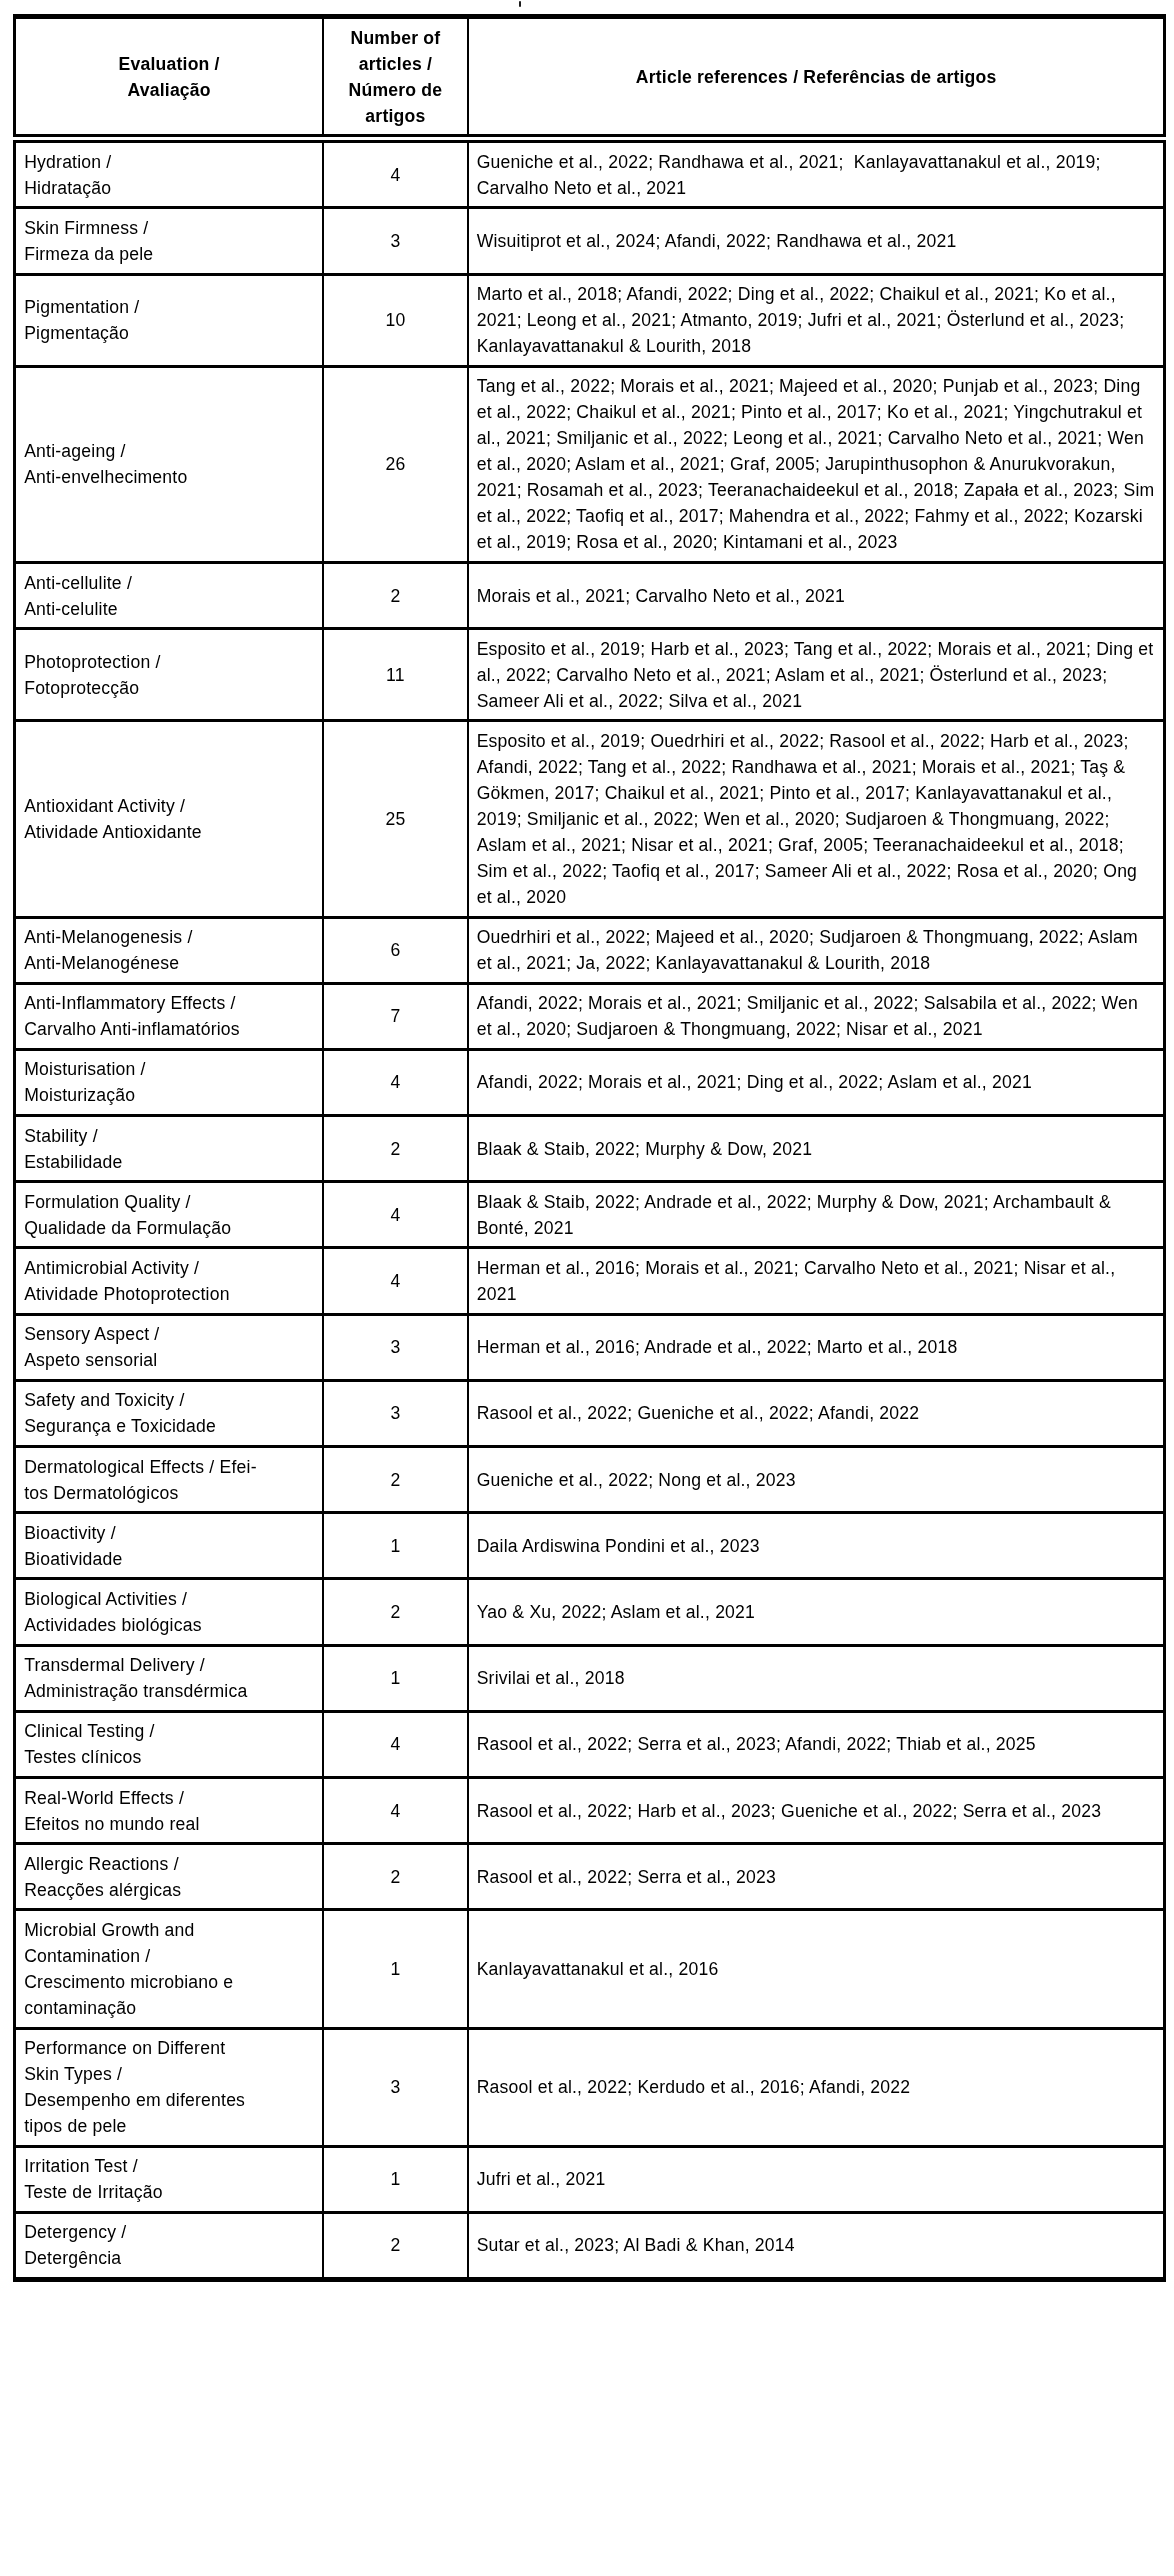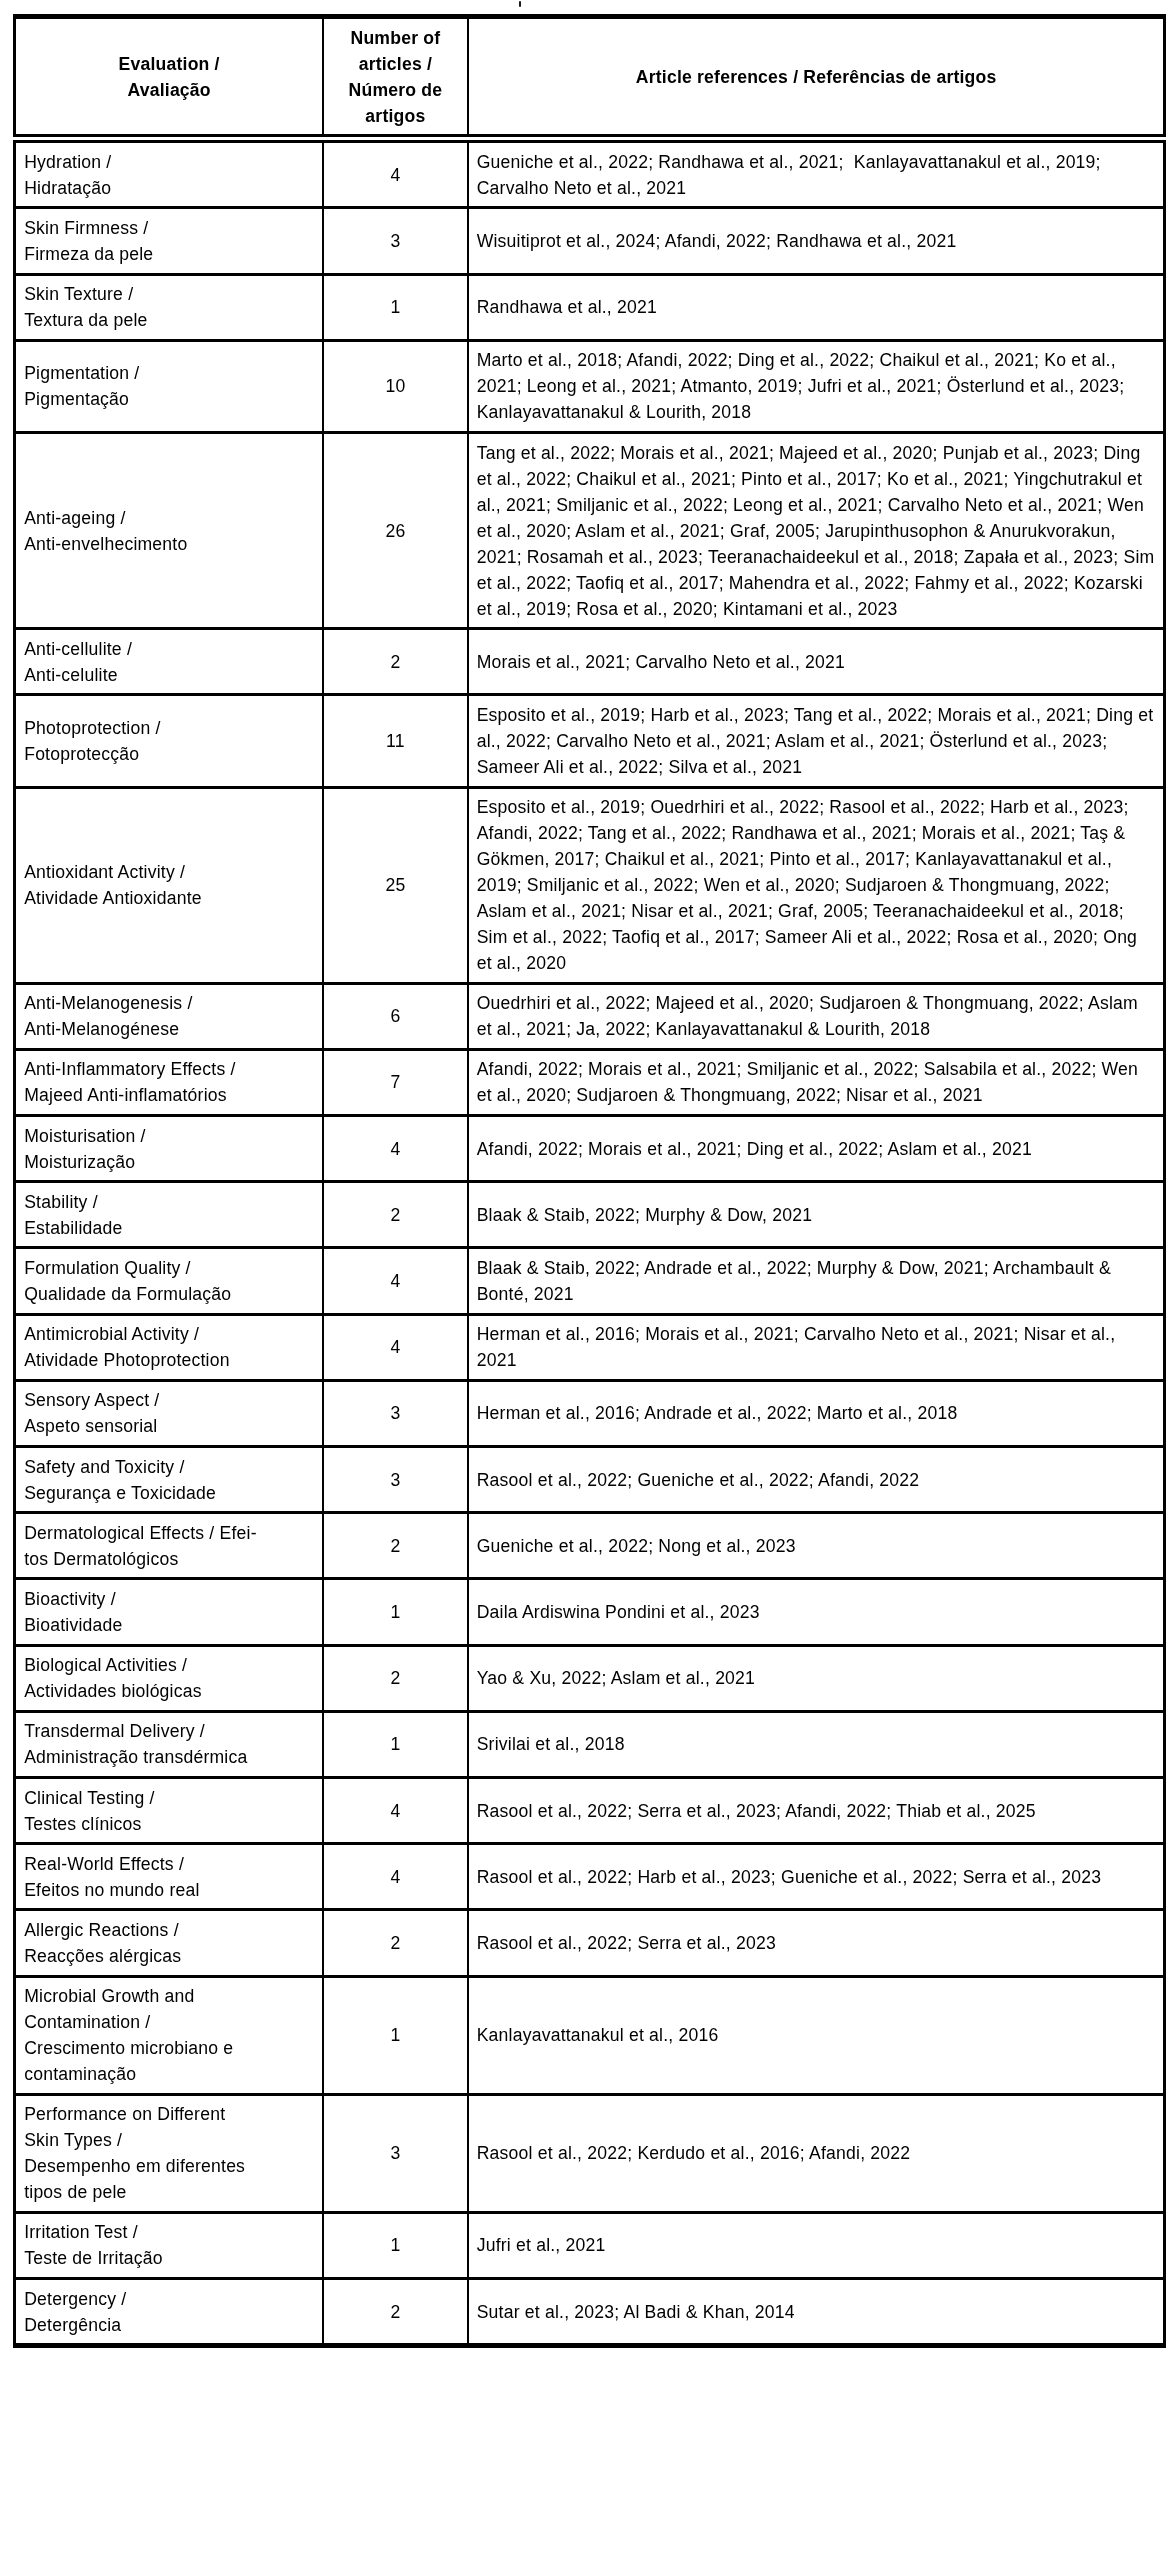--- a/index.html
+++ b/index.html
@@ -107,26 +107,20 @@
     </tr>
 
     <tr>
       <td class="cell-eval">Skin Firmness /
 Firmeza da pele</td>
       <td class="cell-count">3</td>
       <td class="cell-refs">Wisuitiprot et al., 2024; Afandi, 2022; Randhawa et al., 2021</td>
     </tr>
 
 
-    <tr>
-      <td class="cell-eval">Skin Texture /
-Textura da pele</td>
-      <td class="cell-count">1</td>
-      <td class="cell-refs">Randhawa et al., 2021</td>
-    </tr>
 
     <tr>
       <td class="cell-eval">Pigmentation /
 Pigmentação</td>
       <td class="cell-count">10</td>
       <td class="cell-refs">Marto et al., 2018; Afandi, 2022; Ding et al., 2022; Chaikul et al., 2021; Ko et al., 2021; Leong et al., 2021; Atmanto, 2019; Jufri et al., 2021; Österlund et al., 2023; Kanlayavattanakul &amp; Lourith, 2018</td>
     </tr>
 
     <tr>
       <td class="cell-eval">Anti-ageing /
@@ -158,21 +152,21 @@
 
     <tr>
       <td class="cell-eval">Anti-Melanogenesis /
 Anti-Melanogénese</td>
       <td class="cell-count">6</td>
       <td class="cell-refs">Ouedrhiri et al., 2022; Majeed et al., 2020; Sudjaroen &amp; Thongmuang, 2022; Aslam et al., 2021; Ja, 2022; Kanlayavattanakul &amp; Lourith, 2018</td>
     </tr>
 
     <tr>
       <td class="cell-eval">Anti-Inflammatory Effects /
-Majeed Anti-inflamatórios</td>
+Carvalho Anti-inflamatórios</td>
       <td class="cell-count">7</td>
       <td class="cell-refs">Afandi, 2022; Morais et al., 2021; Smiljanic et al., 2022; Salsabila et al., 2022; Wen et al., 2020; Sudjaroen &amp; Thongmuang, 2022; Nisar et al., 2021</td>
     </tr>
 
 
     <tr>
       <td class="cell-eval">Moisturisation /
 Moisturização</td>
       <td class="cell-count">4</td>
       <td class="cell-refs">Afandi, 2022; Morais et al., 2021; Ding et al., 2022; Aslam et al., 2021</td>

